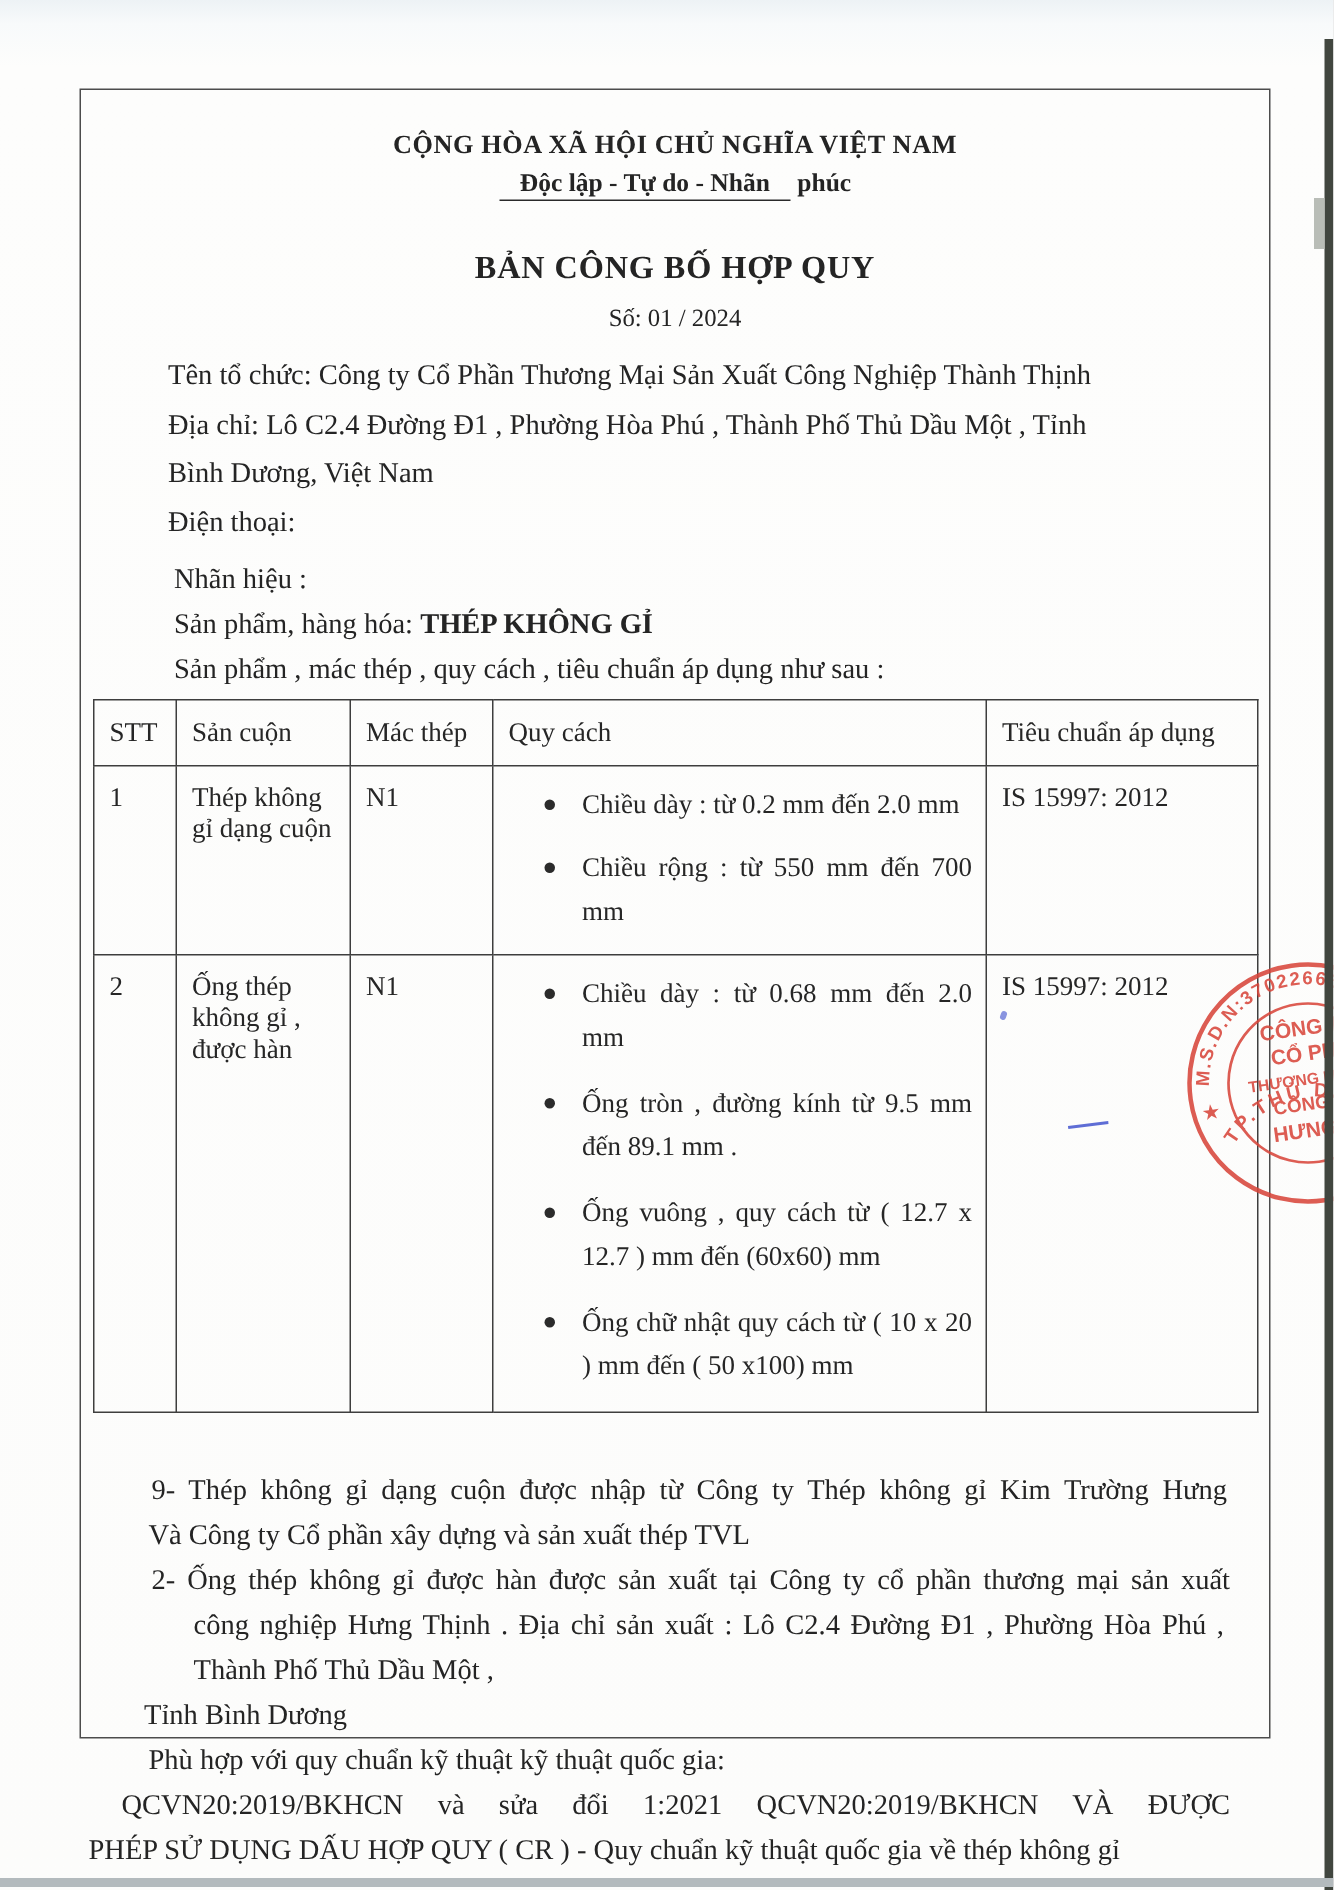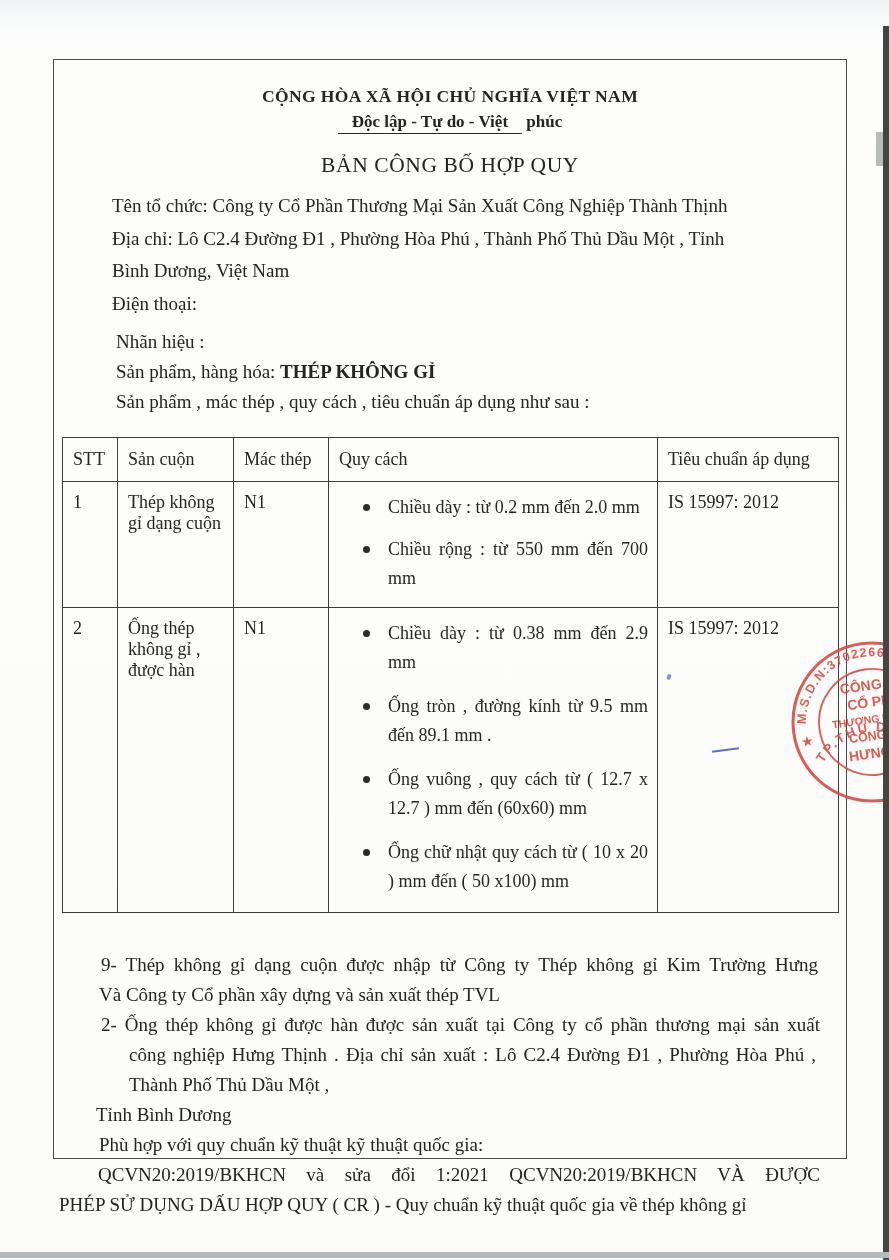--- a/index.html
+++ b/index.html
@@ -14,30 +14,30 @@
   .edge-bottom{position:absolute;left:0;top:1252px;width:889px;height:6px;background:#b3babd;z-index:6;}
 
   .frame{
     position:absolute;left:53px;top:59px;width:794px;height:1100px;
     border:1.6px solid #4c4c4c;box-sizing:border-box;padding-top:25px;
   }
   .center{text-align:center;}
   .republic{font-size:17.5px;font-weight:bold;letter-spacing:.4px;line-height:22px;}
   .motto{font-size:17px;font-weight:bold;line-height:24px;margin-top:3px;}
   .motto .ul{border-bottom:1.8px solid #2a2a2a;padding:0 14px 2px 14px;}
-  .doc-title{font-size:21.5px;font-weight:normal;letter-spacing:.6px;line-height:26px;margin-top:18px;}
+  .doc-title{font-size:21.5px;font-weight:bold;letter-spacing:.6px;line-height:26px;margin-top:31px;}
   .doc-no{font-size:16.5px;line-height:22px;margin-top:10px;}
 
   .body-text{font-size:19px;line-height:32.5px;}
   .org-block{margin:12px 30px 0 58px;}
   .product-block{margin:7px 30px 0 62px;line-height:30px;font-size:19px;}
   .b{font-weight:bold;}
 
   table.spec{
-    border-collapse:collapse;margin:20px 0 0 8px;table-layout:fixed;width:776px;
+    border-collapse:collapse;margin:4px 0 0 8px;table-layout:fixed;width:776px;
     font-size:18px;color:#262626;
   }
   table.spec td,table.spec th{
     border:1.6px solid #3e3e3e;vertical-align:top;box-sizing:border-box;
     font-weight:normal;text-align:left;
   }
   table.spec th{height:44px;vertical-align:middle;padding:2px 10px;}
   th.c,td.c{text-align:center;}
   .col-stt{width:55px;}.col-sp{width:116px;}.col-mt{width:95px;}.col-qc{width:329px;}.col-tc{width:181px;}
   tr.r1 td{height:96px;}
@@ -56,42 +56,43 @@
 
   .notes{margin-top:37px;font-size:19px;}
   .nline{line-height:30px;}
   .jl{text-align:justify;text-align-last:justify;}
   .n0{margin:0 28px 0 47px;}
   .n1{margin:0 28px 0 45px;}
   .n2{margin:0 26px 0 47px;}
   .n34{margin:0 30px 0 75px;}
   .n5{margin:0 28px 0 42px;}
   .n6{margin:0 28px 0 45px;}
-  .n7{margin:0 26px 0 44px;}
+  .n7{margin:0 26px 0 27px;}
   .n8{margin:0 24px 0 5px;}
 
   
   .stamp{position:absolute;left:747px;top:597px;width:250px;height:250px;z-index:3;opacity:.87;}
   .stamp text{fill:#d8453a;font-family:"Liberation Sans","DejaVu Sans",sans-serif;font-weight:bold;}
   .stamp circle{stroke:#d8453a;fill:none;}
 
   .pen-dash{position:absolute;left:712px;top:749px;width:27px;height:0;border-top:2.5px solid #2a3ec8;transform:rotate(-7deg);opacity:.75;z-index:4;}
   .pen-dot{position:absolute;left:667px;top:674px;width:4px;height:6px;background:#2a3ec8;border-radius:2px;transform:rotate(20deg);opacity:.55;z-index:4;}
 </style>
 </head>
 <body>
 
 <div class="page">
 
   <div class="frame">
 
     <div class="center republic">CỘNG HÒA XÃ HỘI CHỦ NGHĨA VIỆT NAM</div>
-    <div class="center motto"><span class="ul">Độc lập - Tự do - Việt</span><span> phúc</span></div>
+    <div class="center motto"><span class="ul">Độc lập - Tự do - Nhãn</span><span> phúc</span></div>
 
     <div class="center doc-title">BẢN CÔNG BỐ HỢP QUY</div>
+    <div class="center doc-no">Số: 01 / 2024</div>
 
     <div class="body-text org-block">
       <div>Tên tổ chức: Công ty Cổ Phần Thương Mại Sản Xuất Công Nghiệp Thành Thịnh</div>
       <div>Địa chỉ: Lô C2.4 Đường Đ1 , Phường Hòa Phú , Thành Phố Thủ Dầu Một , Tỉnh</div>
       <div>Bình Dương, Việt Nam</div>
       <div>Điện thoại:</div>
     </div>
 
     <div class="product-block">
       <div>Nhãn hiệu :</div>
@@ -126,21 +127,21 @@
           </ul>
         </td>
         <td class="pad">IS 15997: 2012</td>
       </tr>
       <tr class="r2">
         <td class="c pad">2</td>
         <td class="pad just">Ống thép không gỉ , được hàn</td>
         <td class="c pad">N1</td>
         <td>
           <ul class="spec-list">
-            <li>Chiều dày : từ 0.38 mm đến 2.9 mm</li>
+            <li>Chiều dày : từ 0.68 mm đến 2.0 mm</li>
             <li>Ống tròn , đường kính từ 9.5 mm đến 89.1 mm .</li>
             <li>Ống vuông , quy cách từ ( 12.7 x 12.7 ) mm đến (60x60) mm</li>
             <li>Ống chữ nhật quy cách từ ( 10 x 20 ) mm đến ( 50 x100) mm</li>
           </ul>
         </td>
         <td class="pad">IS 15997: 2012</td>
       </tr>
     </tbody>
       </table>
 

